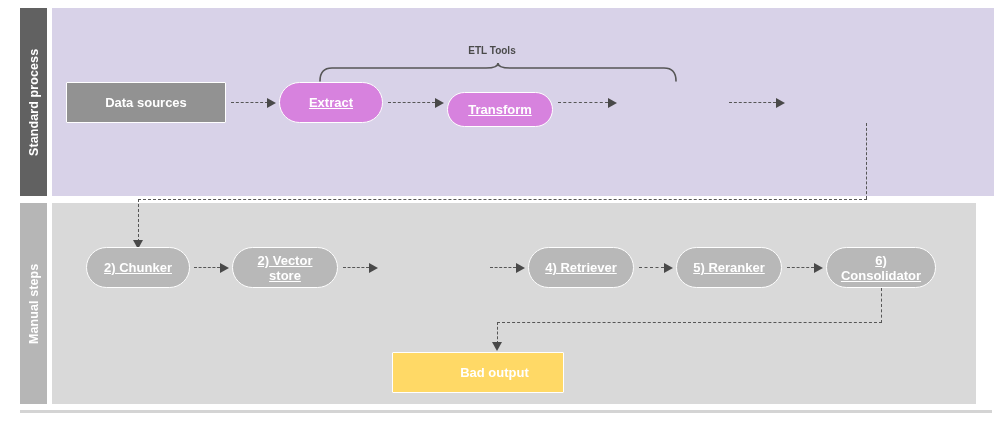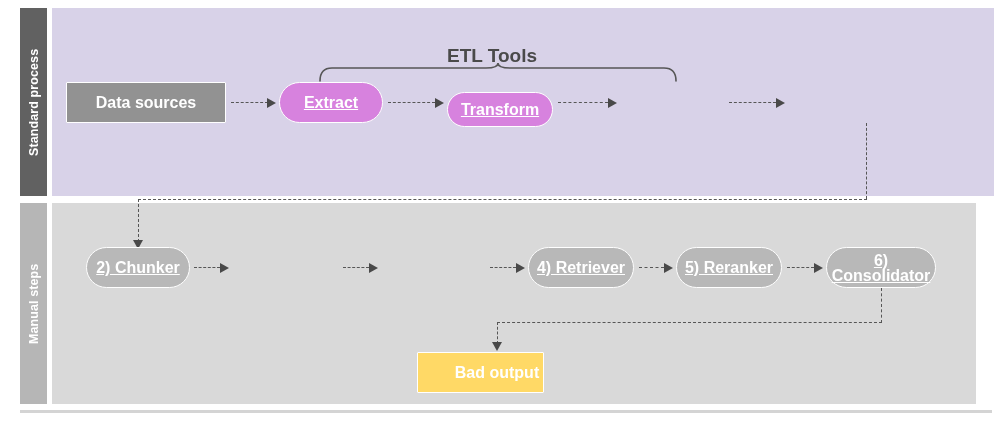--- a/index.html
+++ b/index.html
@@ -33,21 +33,21 @@
 
   #bottom-rule{position:absolute;left:20px;top:410px;width:972px;height:3px;background:#d4d4d4;}
 
   
   .node{
     position:absolute;
     display:flex;align-items:center;justify-content:center;
     text-align:center;
     color:#ffffff;
     font-weight:bold;
-    font-size:16px;
+    font-size:13px;
     line-height:15px;
     box-sizing:border-box;
     border:1.5px solid #ffffff;
     z-index:4;
     white-space:pre-line;
   }
   .rect{border-radius:1px;}
   .pill{border-radius:22px;text-decoration:underline;}
   .grey {background:#929292;}
   .purple{background:#d782de;}
@@ -77,21 +77,21 @@
     border-left:5px solid transparent;
     border-right:5px solid transparent;
     border-top:9px solid #494949;
   }
 
   
   #etl-caption{
     position:absolute;
     color:#4a4a4a;
     font-weight:bold;
-    font-size:19px;
+    font-size:10px;
     text-align:center;
     z-index:4;
   }
   #etl-brace{position:absolute;z-index:3;}
 </style>
 </head>
 <body>
 
 <div id="canvas">
 
@@ -127,20 +127,22 @@
   <div class="seg h-dash" style="left:729px;top:102px;width:47px;"></div>
   <div class="arrow-r" style="left:776px;top:97.5px;"></div>
 
   <div class="seg v-dash" style="left:866px;top:123px;height:76px;"></div>
   <div class="seg h-dash" style="left:138px;top:199px;width:729px;"></div>
   <div class="seg v-dash" style="left:138px;top:199px;height:43px;"></div>
   <div class="arrow-d" style="left:133px;top:240px;"></div>
 
   <div class="node pill pill-grey" style="left:86px;top:247px;width:104px;height:41px;">2) Chunker</div>
 
+  <div class="node pill pill-grey" style="left:232px;top:247px;width:106px;height:41px;">2) Vector
+store</div>
 
 
   <div class="node pill pill-grey" style="left:528px;top:247px;width:106px;height:41px;text-align:center;">4) Retriever</div>
 
   <div class="node pill pill-grey" style="left:676px;top:247px;width:106px;height:41px;">5) Reranker</div>
 
   <div class="node pill pill-grey" style="left:826px;top:247px;width:110px;height:41px;">6)
 Consolidator</div>
 
   <div class="seg h-dash" style="left:194px;top:267px;width:26px;"></div>
@@ -156,17 +158,17 @@
   <div class="arrow-r" style="left:664px;top:262.5px;"></div>
 
   <div class="seg h-dash" style="left:787px;top:267px;width:27px;"></div>
   <div class="arrow-r" style="left:814px;top:262.5px;"></div>
 
   <div class="seg v-dash" style="left:881px;top:288px;height:35px;"></div>
   <div class="seg h-dash" style="left:497px;top:322px;width:385px;"></div>
   <div class="seg v-dash" style="left:497px;top:322px;height:22px;"></div>
   <div class="arrow-d" style="left:492px;top:342px;"></div>
 
-  <div class="node rect yellow" style="left:417px;top:352px;width:127px;height:41px;padding-left:33px;">Bad output</div>
+  <div class="node rect yellow" style="left:392px;top:352px;width:172px;height:41px;padding-left:33px;">Bad output</div>
 
   <div id="bottom-rule"></div>
 
 </div>
 
 </body></html>

